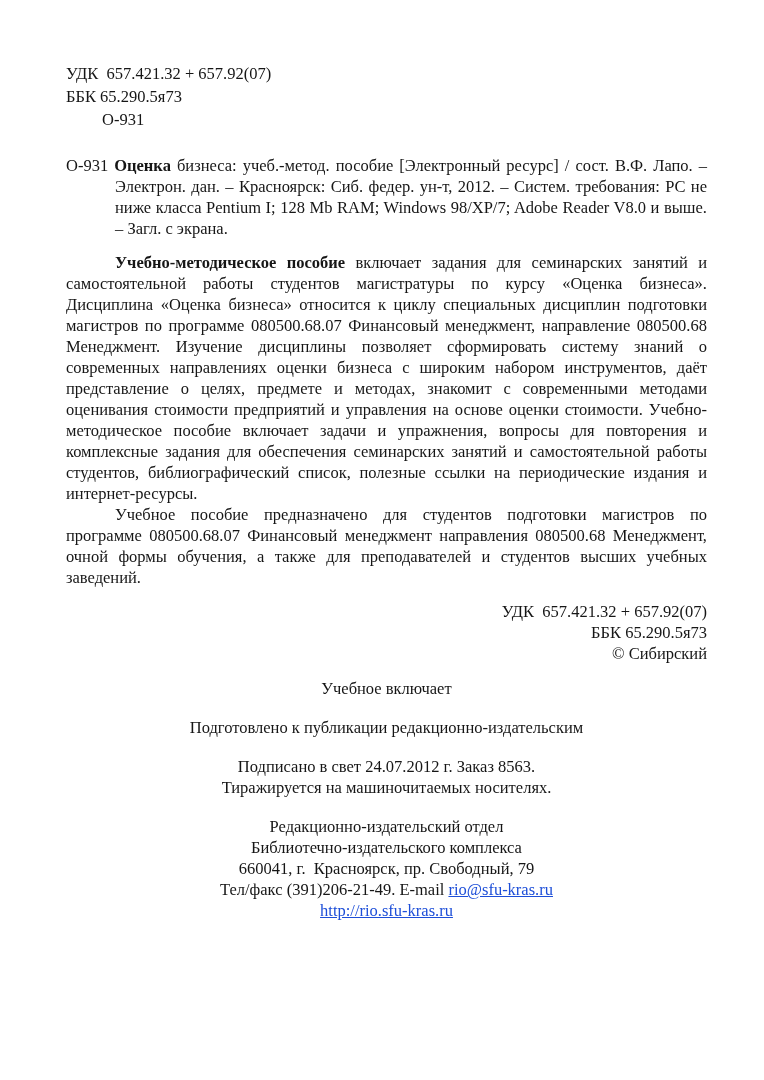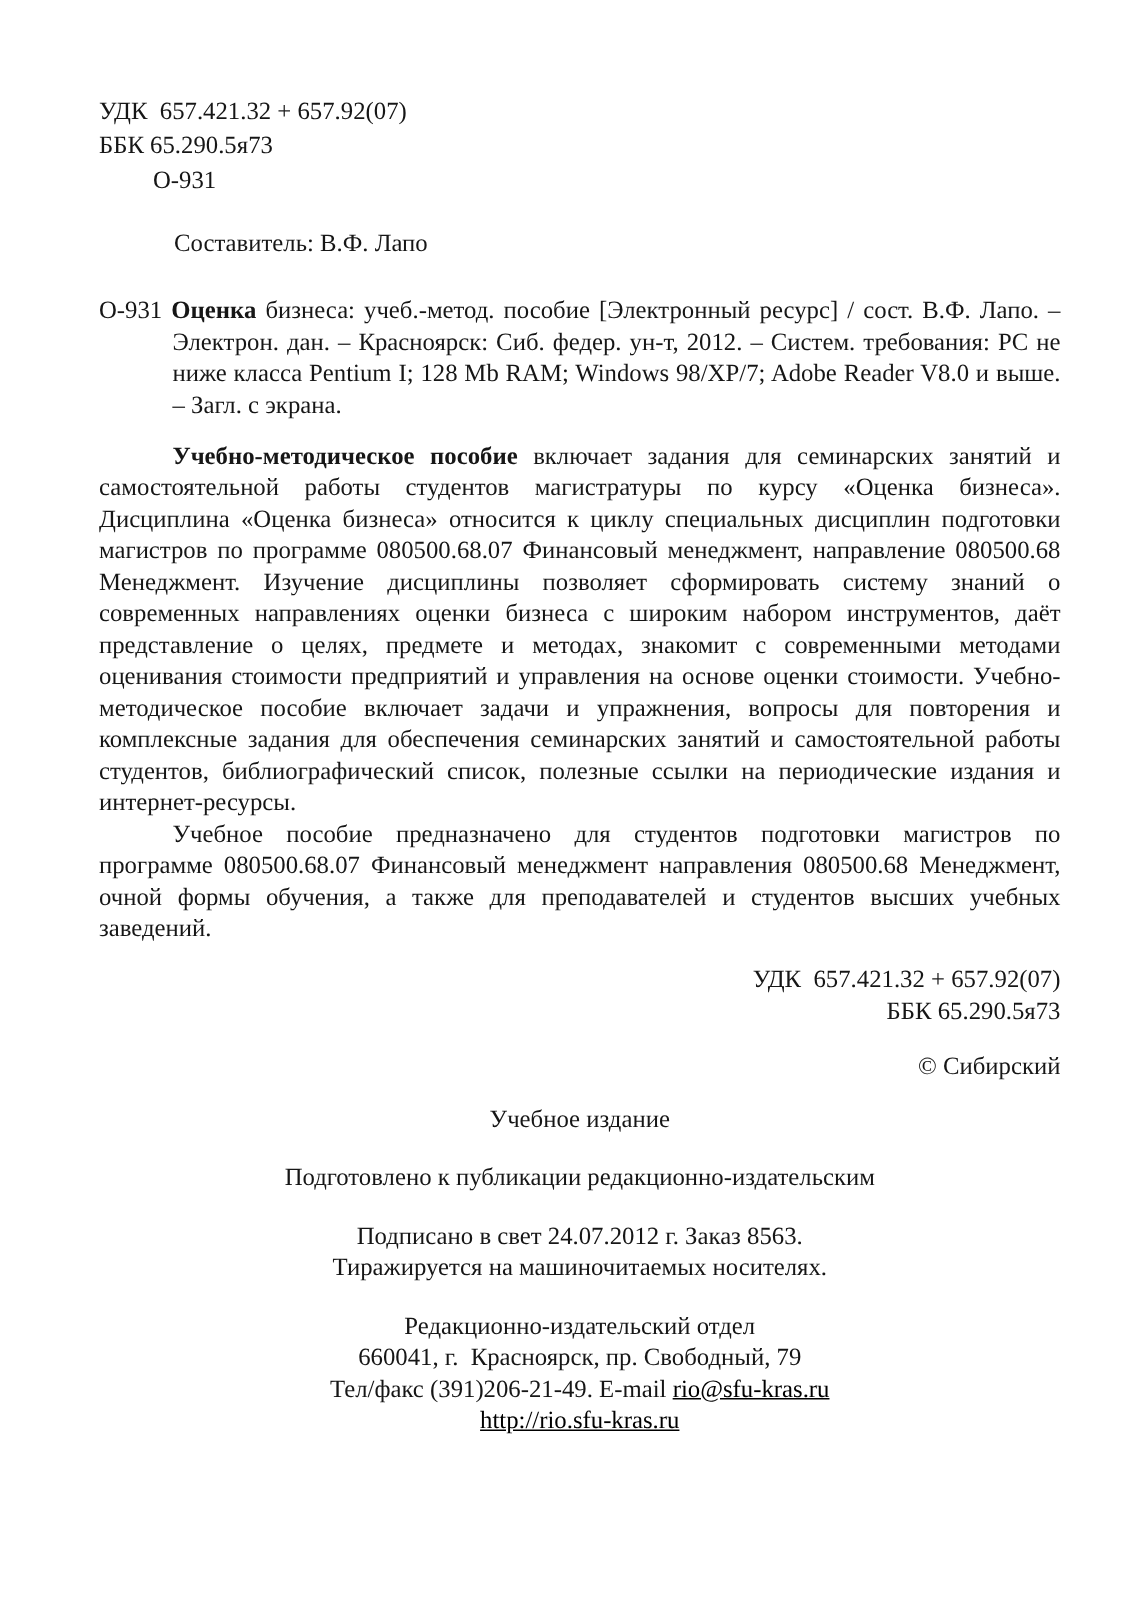--- a/index.html
+++ b/index.html
@@ -26,76 +26,76 @@
     text-indent: -49px;
   }
   .para {
     margin: 0;
     text-align: justify;
     text-indent: 49px;
   }
   .para-first { margin-top: 13px; }
   .right-block { text-align: right; }
   .udk-bottom { margin-top: 13px; }
-  .copyright { margin-top: 16px; }
+  .copyright { }
   .center { text-align: center; }
   .edition { margin-top: 14px; }
   .prepared { margin-top: 18px; }
   .signed { margin-top: 18px; }
   .address { margin-top: 18px; }
   b { font-weight: bold; }
   a.doc-link {
-    color: #000000;
+    color: #1d4ed8;
     text-decoration: underline;
     cursor: pointer;
   }
 </style>
 </head>
 <body>
 
 <div class="page">
 
   <div>
     <div class="head-line">УДК&nbsp; 657.421.32 + 657.92(07)</div>
     <div class="head-line">ББК 65.290.5я73</div>
     <div class="head-code">О-931</div>
   </div>
 
-  <div class="compiler">Составитель: В.Ф. Лапо</div>
 
   <p class="record">
     <span>О-931 </span><b>Оценка</b><span> бизнеса: учеб.-метод. пособие [Электронный ресурс] / сост. В.Ф. Лапо. – Электрон. дан. – Красноярск: Сиб. федер. ун-т, 2012. – Систем. требования: PC не ниже класса Pentium I; 128 Mb RAM; Windows 98/XP/7; Adobe Reader V8.0 и выше. – Загл. с экрана.</span>
   </p>
 
   <p class="para para-first">
     <b>Учебно-методическое пособие</b><span> включает задания для семинарских занятий и самостоятельной работы студентов магистратуры по курсу «Оценка бизнеса». Дисциплина «Оценка бизнеса» относится к циклу специальных дисциплин подготовки магистров по программе 080500.68.07 Финансовый менеджмент, направление 080500.68 Менеджмент. Изучение дисциплины позволяет сформировать систему знаний о современных направлениях оценки бизнеса с широким набором инструментов, даёт представление о целях, предмете и методах, знакомит с современными методами оценивания стоимости предприятий и управления на основе оценки стоимости. Учебно-методическое пособие включает задачи и упражнения, вопросы для повторения и комплексные задания для обеспечения семинарских занятий и самостоятельной работы студентов, библиографический список, полезные ссылки на периодические издания и интернет-ресурсы.</span>
   </p>
 
   <p class="para">Учебное пособие предназначено для студентов подготовки магистров по программе 080500.68.07 Финансовый менеджмент направления 080500.68 Менеджмент, очной формы обучения, а также для преподавателей и студентов высших учебных заведений.</p>
 
   <div class="right-block udk-bottom">
     <div>УДК&nbsp; 657.421.32 + 657.92(07)</div>
     <div>ББК 65.290.5я73</div>
   </div>
 
   <div class="right-block copyright">
     <div>© Сибирский</div>
   </div>
 
-  <div class="center edition">Учебное издание</div>
+  <div class="center edition">Учебное включает</div>
 
   <div class="center prepared">
     <div>Подготовлено к публикации редакционно-издательским</div>
   </div>
 
   <div class="center signed">
     <div>Подписано в свет 24.07.2012 г. Заказ 8563.</div>
     <div>Тиражируется на машиночитаемых носителях.</div>
   </div>
 
   <div class="center address">
     <div>Редакционно-издательский отдел</div>
+    <div>Библиотечно-издательского комплекса</div>
     <div>660041, г.&nbsp; Красноярск, пр. Свободный, 79</div>
     <div><span>Тел/факс (391)206-21-49. E-mail </span><a class="doc-link">rio@sfu-kras.ru</a></div>
     <div><a class="doc-link">http://rio.sfu-kras.ru</a></div>
   </div>
 
 </div>
 
 </body></html>

